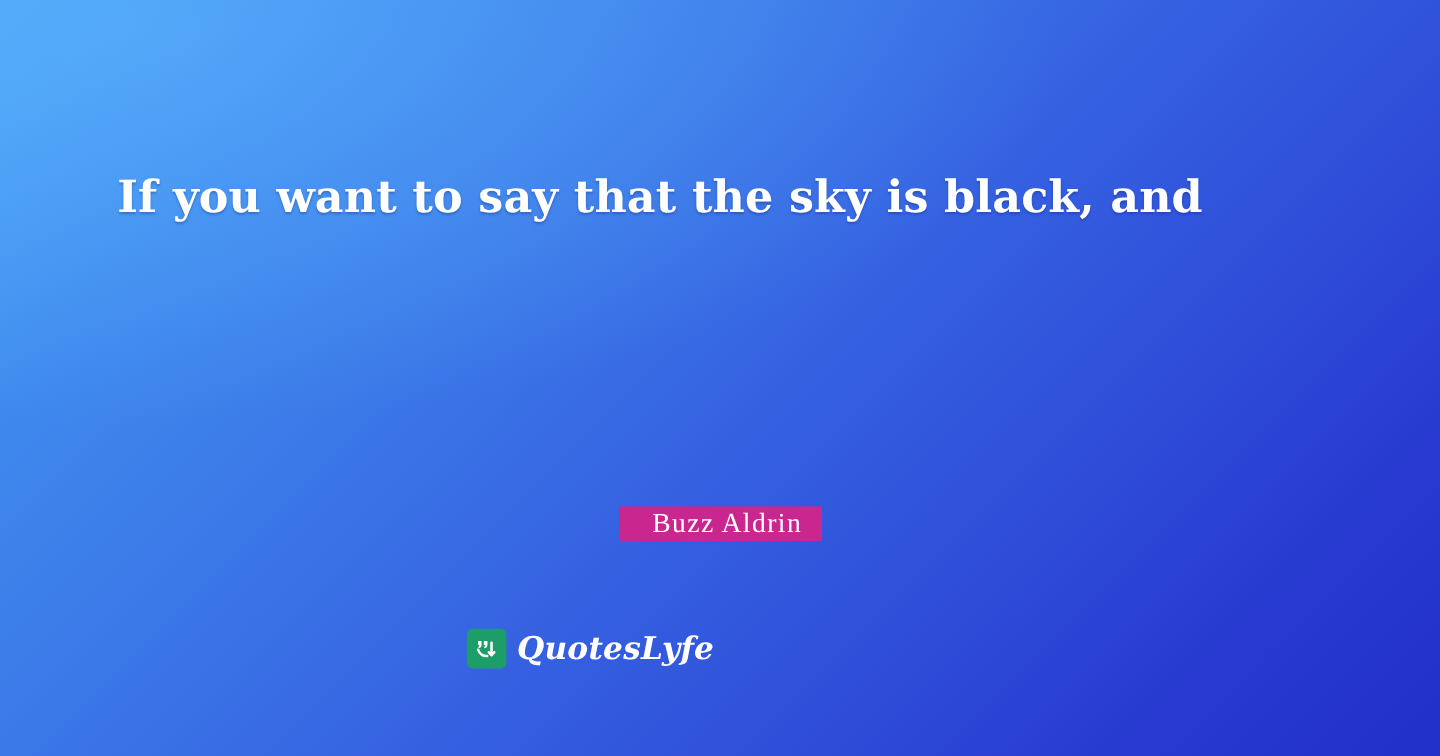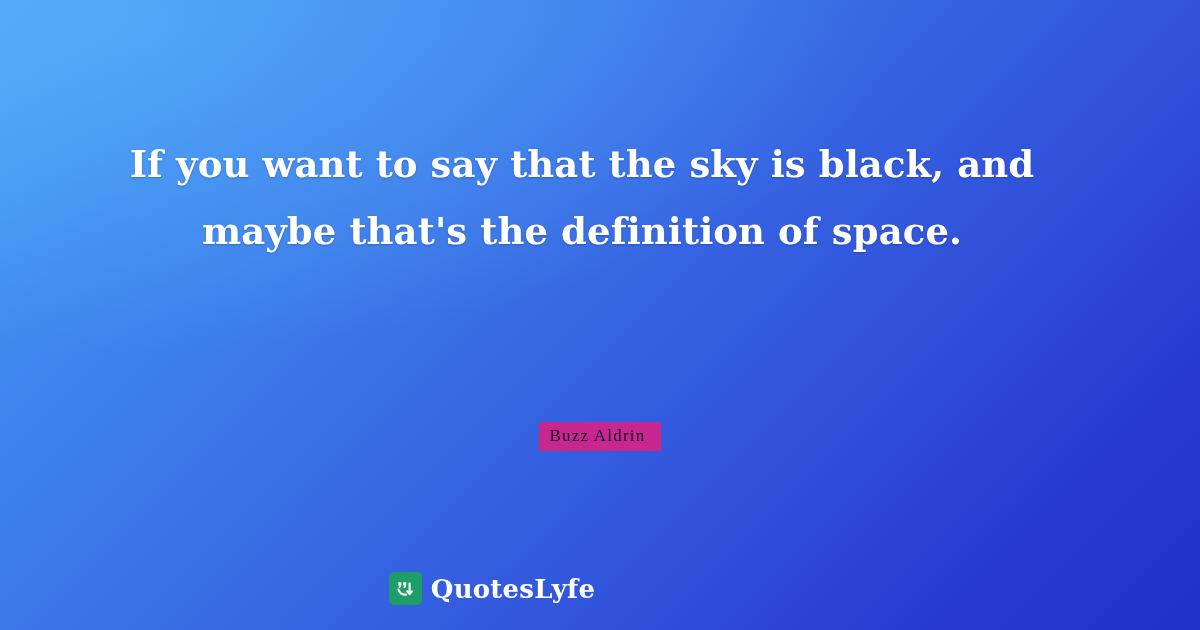--- a/index.html
+++ b/index.html
@@ -34,21 +34,20 @@
     overflow: hidden;
   }
 
   
   #quote-block {
     position: absolute;
     top: 131px;
     left: 0;
     width: 1100px;
     text-align: center;
-    margin-left: 32px;
   }
 
   .quote-line {
     display: block;
     color: #ffffff;
     font-family: "DejaVu Serif", "Liberation Serif", serif;
     font-weight: bold;
     font-size: 37px;
     line-height: 67px;
     letter-spacing: 0.1px;
@@ -61,39 +60,40 @@
     position: absolute;
     top: 422px;
     left: 0;
     width: 1200px;
     text-align: center;
   }
 
   #author-badge {
     display: inline-block;
     background: #c9268f;
-    color: #0f172a;
+    color: #ffffff;
     font-family: "Liberation Serif", "DejaVu Serif", serif;
-    font-size: 17px;
+    font-size: 23px;
     font-weight: normal;
     letter-spacing: 1.2px;
-    padding: 5px 16px 6px 11px;
+    padding: 5px 16px 6px 28px;
     line-height: 18px;
     white-space: nowrap;
   }
 
   
   #logo-wrap {
     position: absolute;
-    top: 572px;
+    top: 524px;
     left: 0;
     width: 984px;
     display: flex;
     align-items: center;
     justify-content: center;
+    font-style: italic;
   }
 
   #logo-mark {
     width: 33px;
     height: 33px;
     border-radius: 5px;
     background: #1d9e68;
     display: flex;
     align-items: center;
     justify-content: center;
@@ -113,21 +113,20 @@
     white-space: nowrap;
   }
 </style>
 </head>
 <body>
 
 <div id="poster">
 
   <div id="quote-block">
     <span class="quote-line">If you want to say that the sky is black, and</span>
-    <span class="quote-line">maybe that's the definition of space.</span>
   </div>
 
   <div id="author-badge-wrap">
     <span id="author-badge">Buzz Aldrin</span>
   </div>
 
   <div id="logo-wrap">
     <span id="logo-mark">
       <svg width="23" height="23" viewBox="0 0 23 23" aria-hidden="true">
 

